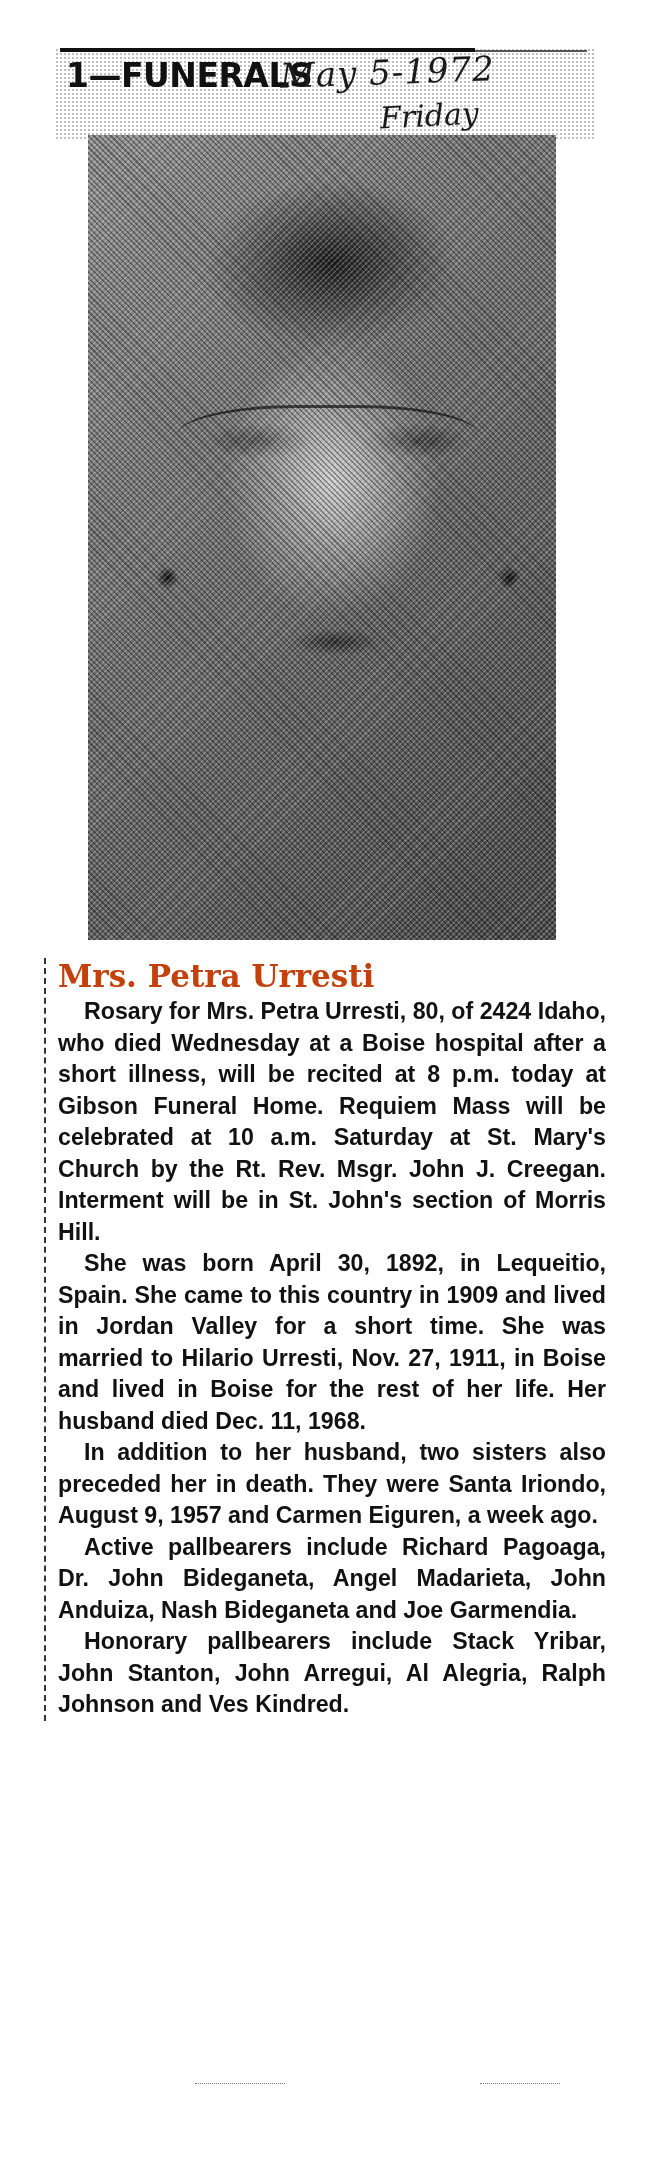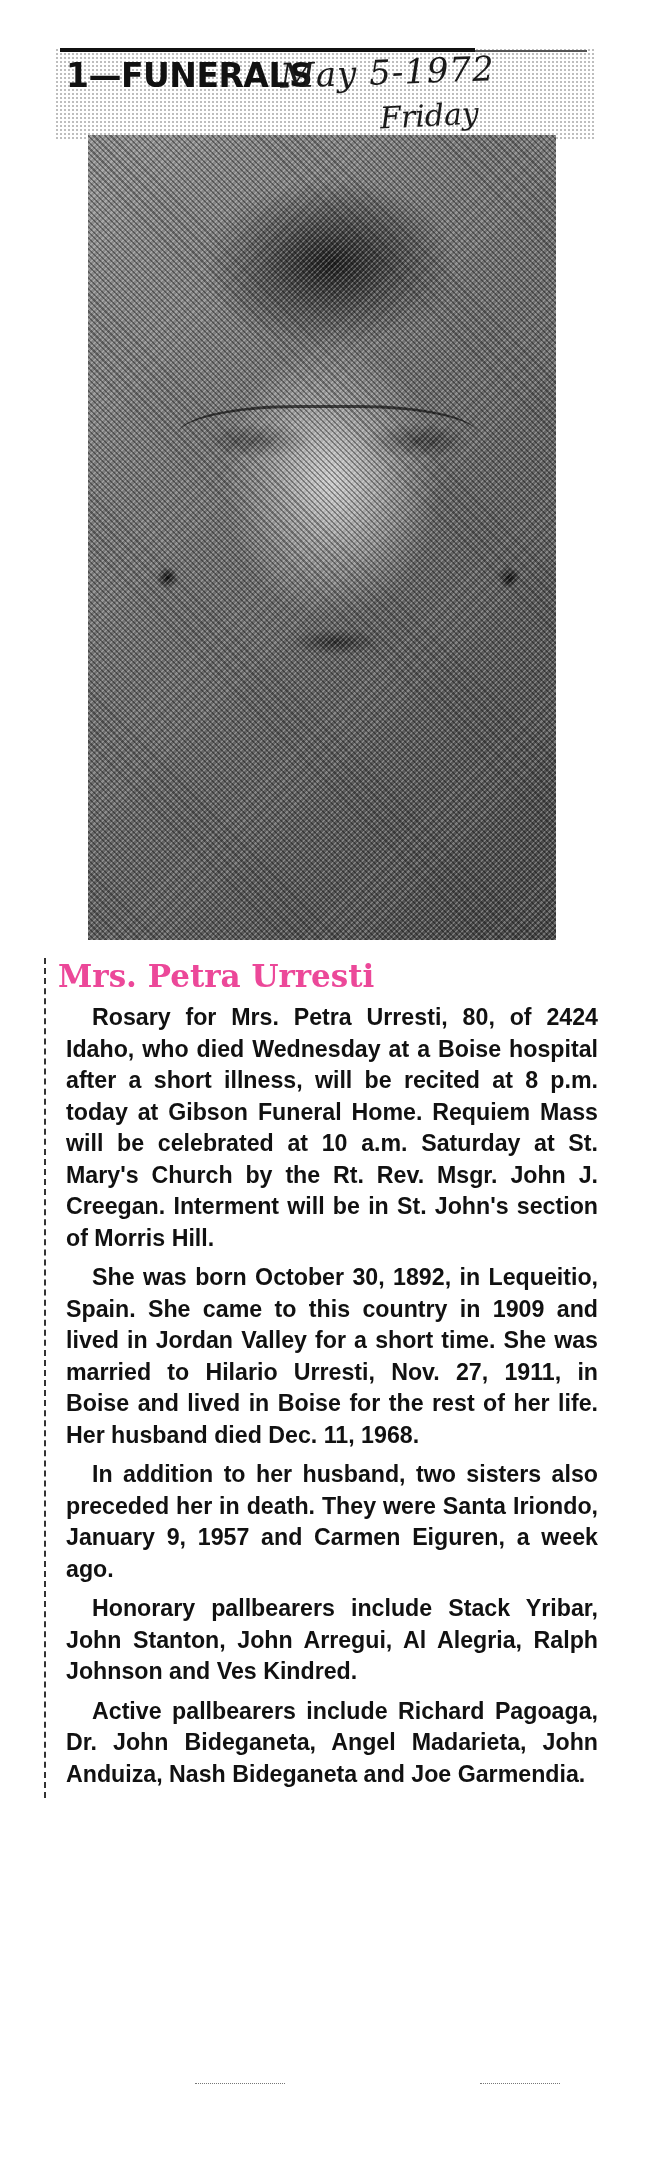--- a/index.html
+++ b/index.html
@@ -59,25 +59,25 @@
     border-top: 3px solid rgba(0,0,0,0.6); border-radius: 40% 40% 0 0; z-index: 1;
   }
 
   
   .article {
     position: absolute; left: 44px; top: 958px; width: 548px;
     border-left: 2px dashed #333; padding-left: 12px;
   }
   .name-heading {
     font-family: "DejaVu Serif", serif; font-weight: bold; font-size: 31px;
-    line-height: 36px; margin: 0 0 2px 0; color: #ec4899;
+    line-height: 36px; margin: 0 0 2px 0; color: #c2410c;
   }
   .para {
     font-family: "Liberation Sans", sans-serif; font-size: 23.2px; line-height: 31.5px;
-    margin: 8px; text-align: justify; color: #111; font-weight: 600;
+    margin: 0; text-align: justify; color: #111; font-weight: 600;
   }
   .para.indent { text-indent: 26px; }
   .foot-dots {
     position: absolute; left: 195px; top: 2083px; width: 90px; height: 1px;
     border-top: 1px dotted #777;
   }
   .foot-dots2 {
     position: absolute; left: 480px; top: 2083px; width: 80px; height: 1px;
     border-top: 1px dotted #777;
   }
@@ -94,21 +94,21 @@
   <div class="hand-date">May 5-1972</div>
   <div class="hand-day">Friday</div>
 
   <div class="photo" aria-label="halftone portrait of an older woman wearing glasses and earrings">
     <div class="glasses"></div>
   </div>
 
   <div class="article">
     <h1 class="name-heading">Mrs. Petra Urresti</h1>
     <p class="para indent">Rosary for Mrs. Petra Urresti, 80, of 2424 Idaho, who died Wednesday at a Boise hospital after a short illness, will be recited at 8 p.m. today at Gibson Funeral Home. Requiem Mass will be celebrated at 10 a.m. Saturday at St. Mary's Church by the Rt. Rev. Msgr. John J. Creegan. Interment will be in St. John's section of Morris Hill.</p>
-    <p class="para indent">She was born October 30, 1892, in Lequeitio, Spain. She came to this country in 1909 and lived in Jordan Valley for a short time. She was married to Hilario Urresti, Nov. 27, 1911, in Boise and lived in Boise for the rest of her life. Her husband died Dec. 11, 1968.</p>
-    <p class="para indent">In addition to her husband, two sisters also preceded her in death. They were Santa Iriondo, January 9, 1957 and Carmen Eiguren, a week ago.</p>
+    <p class="para indent">She was born April 30, 1892, in Lequeitio, Spain. She came to this country in 1909 and lived in Jordan Valley for a short time. She was married to Hilario Urresti, Nov. 27, 1911, in Boise and lived in Boise for the rest of her life. Her husband died Dec. 11, 1968.</p>
+    <p class="para indent">In addition to her husband, two sisters also preceded her in death. They were Santa Iriondo, August 9, 1957 and Carmen Eiguren, a week ago.</p>
+    <p class="para indent">Active pallbearers include Richard Pagoaga, Dr. John Bideganeta, Angel Madarieta, John Anduiza, Nash Bideganeta and Joe Garmendia.</p>
     <p class="para indent">Honorary pallbearers include Stack Yribar, John Stanton, John Arregui, Al Alegria, Ralph Johnson and Ves Kindred.</p>
-    <p class="para indent">Active pallbearers include Richard Pagoaga, Dr. John Bideganeta, Angel Madarieta, John Anduiza, Nash Bideganeta and Joe Garmendia.</p>
   </div>
 
   <div class="foot-dots"></div>
   <div class="foot-dots2"></div>
 </div>
 
 </body></html>

